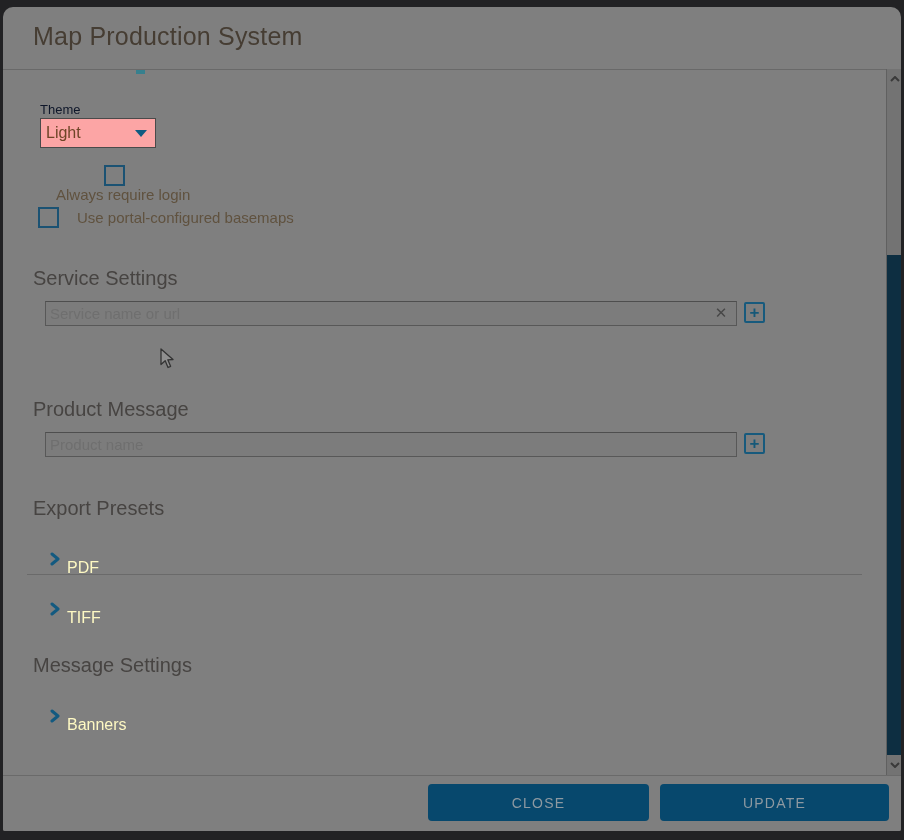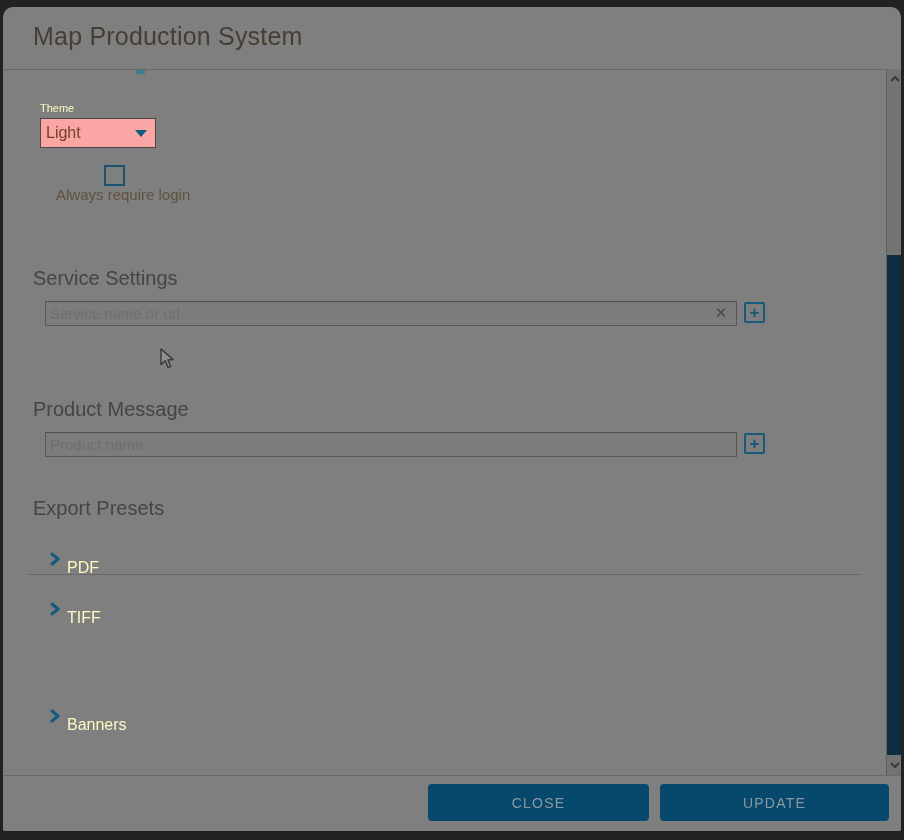--- a/index.html
+++ b/index.html
@@ -16,21 +16,21 @@
   
   .header{position:absolute;left:0;top:0;width:100%;height:62px;border-bottom:1px solid #696969;}
   .title{
     position:absolute;left:30px;top:15px;margin:0;
     font-size:25px;font-weight:400;letter-spacing:.2px;color:#46
 3d33;color:#463d33;
   }
   
   .content{position:absolute;left:0;top:63px;width:883px;height:705px;}
   .sliver{position:absolute;left:133px;top:0px;width:9px;height:4px;background:#37808e;}
-  .field-label{position:absolute;left:37px;top:32px;font-size:11px;color:#fef9c3;}
+  .field-label{position:absolute;left:37px;top:32px;font-size:13px;color:#0f172a;}
   .select{
     position:absolute;left:37px;top:48px;width:114px;height:28px;
     border:1px solid #4a4a4a;background:#fca5a5;cursor:default;
     display:flex;align-items:center;
   }
   .select-value{font-size:16px;color:#6e4527;padding-left:5px;flex:1;}
   .caret{width:0;height:0;border-left:6px solid transparent;border-right:6px solid transparent;
     border-top:7px solid #0f5a81;margin-right:8px;}
   .check-row{position:absolute;left:35px;display:flex;align-items:center;}
   .check-row.r1{top:95px;flex-direction:column;}
@@ -106,20 +106,24 @@
     <div class="field-label">Theme</div>
     <div class="select">
       <span class="select-value">Light</span>
       <span class="caret"></span>
     </div>
 
     <div class="check-row r1">
       <span class="checkbox"></span>
       <span class="check-label">Always require login</span>
     </div>
+    <div class="check-row r2">
+      <span class="checkbox"></span>
+      <span class="check-label">Use portal-configured basemaps</span>
+    </div>
 
     <h2 class="section-heading h-service">Service Settings</h2>
     <div class="input-wrap iw-service">
       <input class="text-input" type="text" placeholder="Service name or url" style="">
       <button class="clear-btn">✕</button>
     </div>
     <button class="plus-btn pb-service"><span>+</span></button>
 
     <h2 class="section-heading h-product">Product Message</h2>
     <div class="input-wrap iw-product">
@@ -138,20 +142,21 @@
 
     <div class="divider"></div>
 
     <div class="tree-row tr-tiff">
       <svg class="tree-chevron" width="12" height="14" viewBox="0 0 12 14">
         <polyline points="3,2 9,7 3,12" fill="none" stroke="#135a80" stroke-width="3" stroke-linecap="round" stroke-linejoin="round"></polyline>
       </svg>
       <span class="tree-label">TIFF</span>
     </div>
 
+    <h2 class="section-heading h-message">Message Settings</h2>
 
     <div class="tree-row tr-banners">
       <svg class="tree-chevron" width="12" height="14" viewBox="0 0 12 14">
         <polyline points="3,2 9,7 3,12" fill="none" stroke="#135a80" stroke-width="3" stroke-linecap="round" stroke-linejoin="round"></polyline>
       </svg>
       <span class="tree-label">Banners</span>
     </div>
 
   </div>
 

